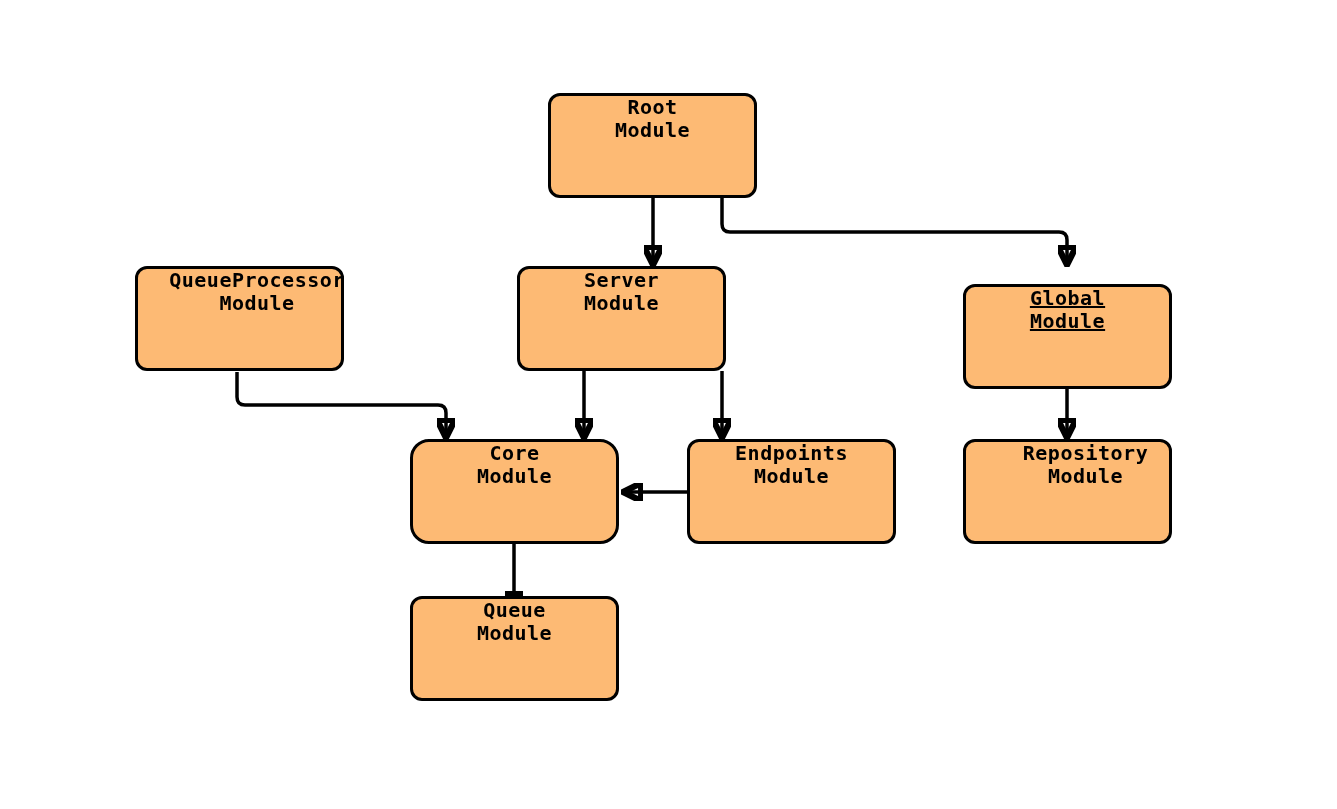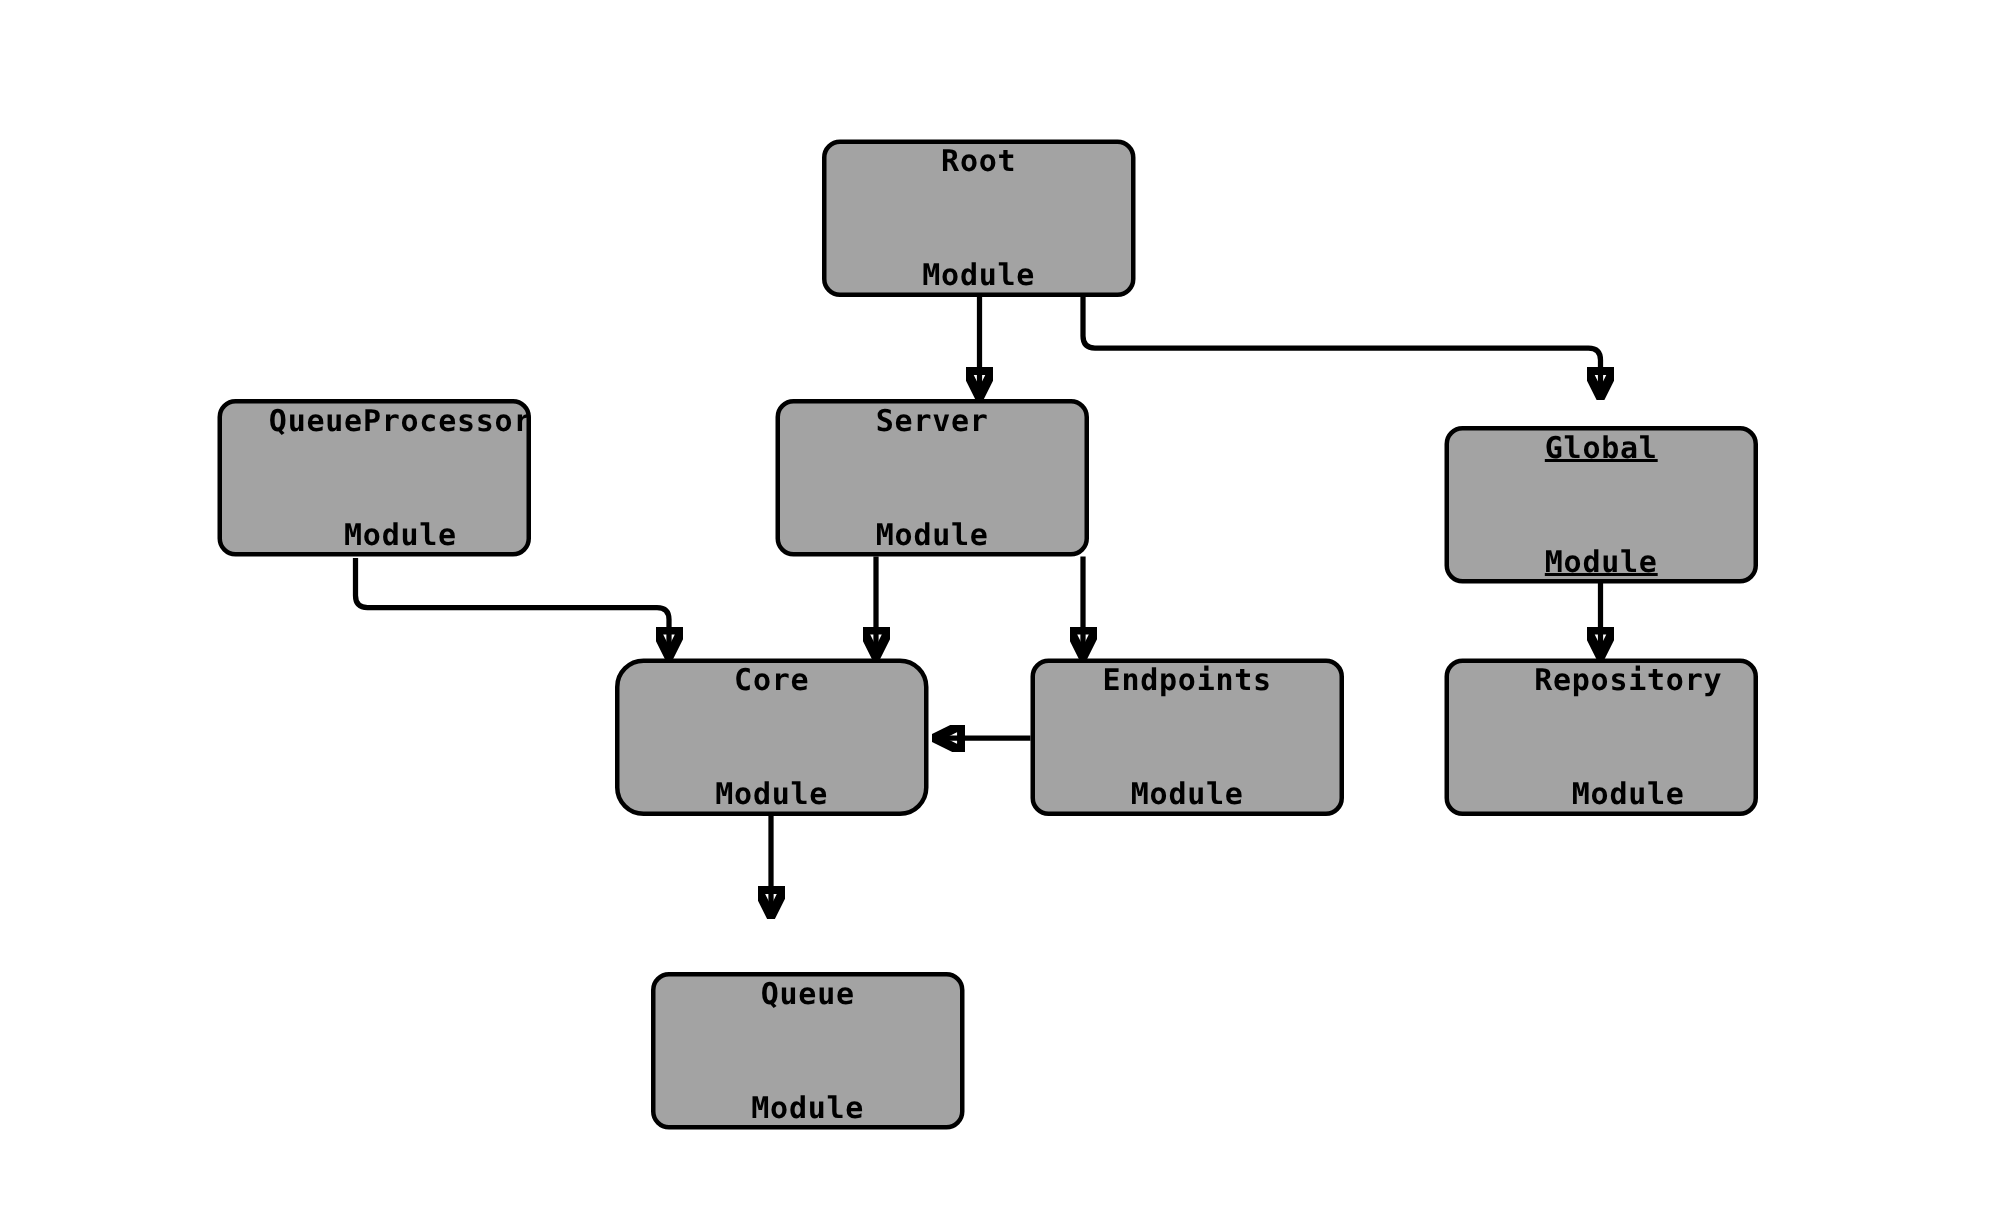--- a/index.html
+++ b/index.html
@@ -25,27 +25,27 @@
   #edge-layer path {
     fill: none;
     stroke: #000000;
     stroke-width: 3.5px;
   }
   .node {
     position: absolute;
     box-sizing: border-box;
     width: 209px;
     height: 105px;
-    background: #a3a3a3;
+    background: #fdba74;
     border: 3.5px solid #000000;
     border-radius: 12px;
     display: flex;
     flex-direction: column;
     align-items: center;
-    justify-content: space-between;
+    justify-content: flex-start;
     text-align: center;
     font-size: 20px;
     font-weight: bold;
     line-height: 23px;
     color: #000000;
     letter-spacing: 0.5px;
   }
 </style>
 </head>
 <body>
@@ -74,21 +74,21 @@
     <path d="M 1067 371 L 1067 436" marker-end="url(#arrow)"></path>
 
     <path d="M 514 544 L 514 609" marker-end="url(#arrow)"></path>
   </svg>
 
   <div class="node" style="left:548px; top:93px;">
     <span>Root</span>
     <span>Module</span>
   </div>
 
-  <div class="node" style="left:145px; top:266px;padding-left:35px;">
+  <div class="node" style="left:135px; top:266px;padding-left:35px;">
     <span>QueueProcessor</span>
     <span>Module</span>
   </div>
 
   <div class="node" style="left:517px; top:266px;">
     <span>Server</span>
     <span>Module</span>
   </div>
 
   <div class="node" style="left:963px; top:284px;text-decoration:underline;">
@@ -104,18 +104,18 @@
   <div class="node" style="left:687px; top:439px;">
     <span>Endpoints</span>
     <span>Module</span>
   </div>
 
   <div class="node" style="left:963px; top:439px;padding-left:36px;">
     <span>Repository</span>
     <span>Module</span>
   </div>
 
-  <div class="node" style="left:410px; top:648px;margin-left:24px;">
+  <div class="node" style="left:410px; top:596px;">
     <span>Queue</span>
     <span>Module</span>
   </div>
 
 </div>
 
 </body></html>

